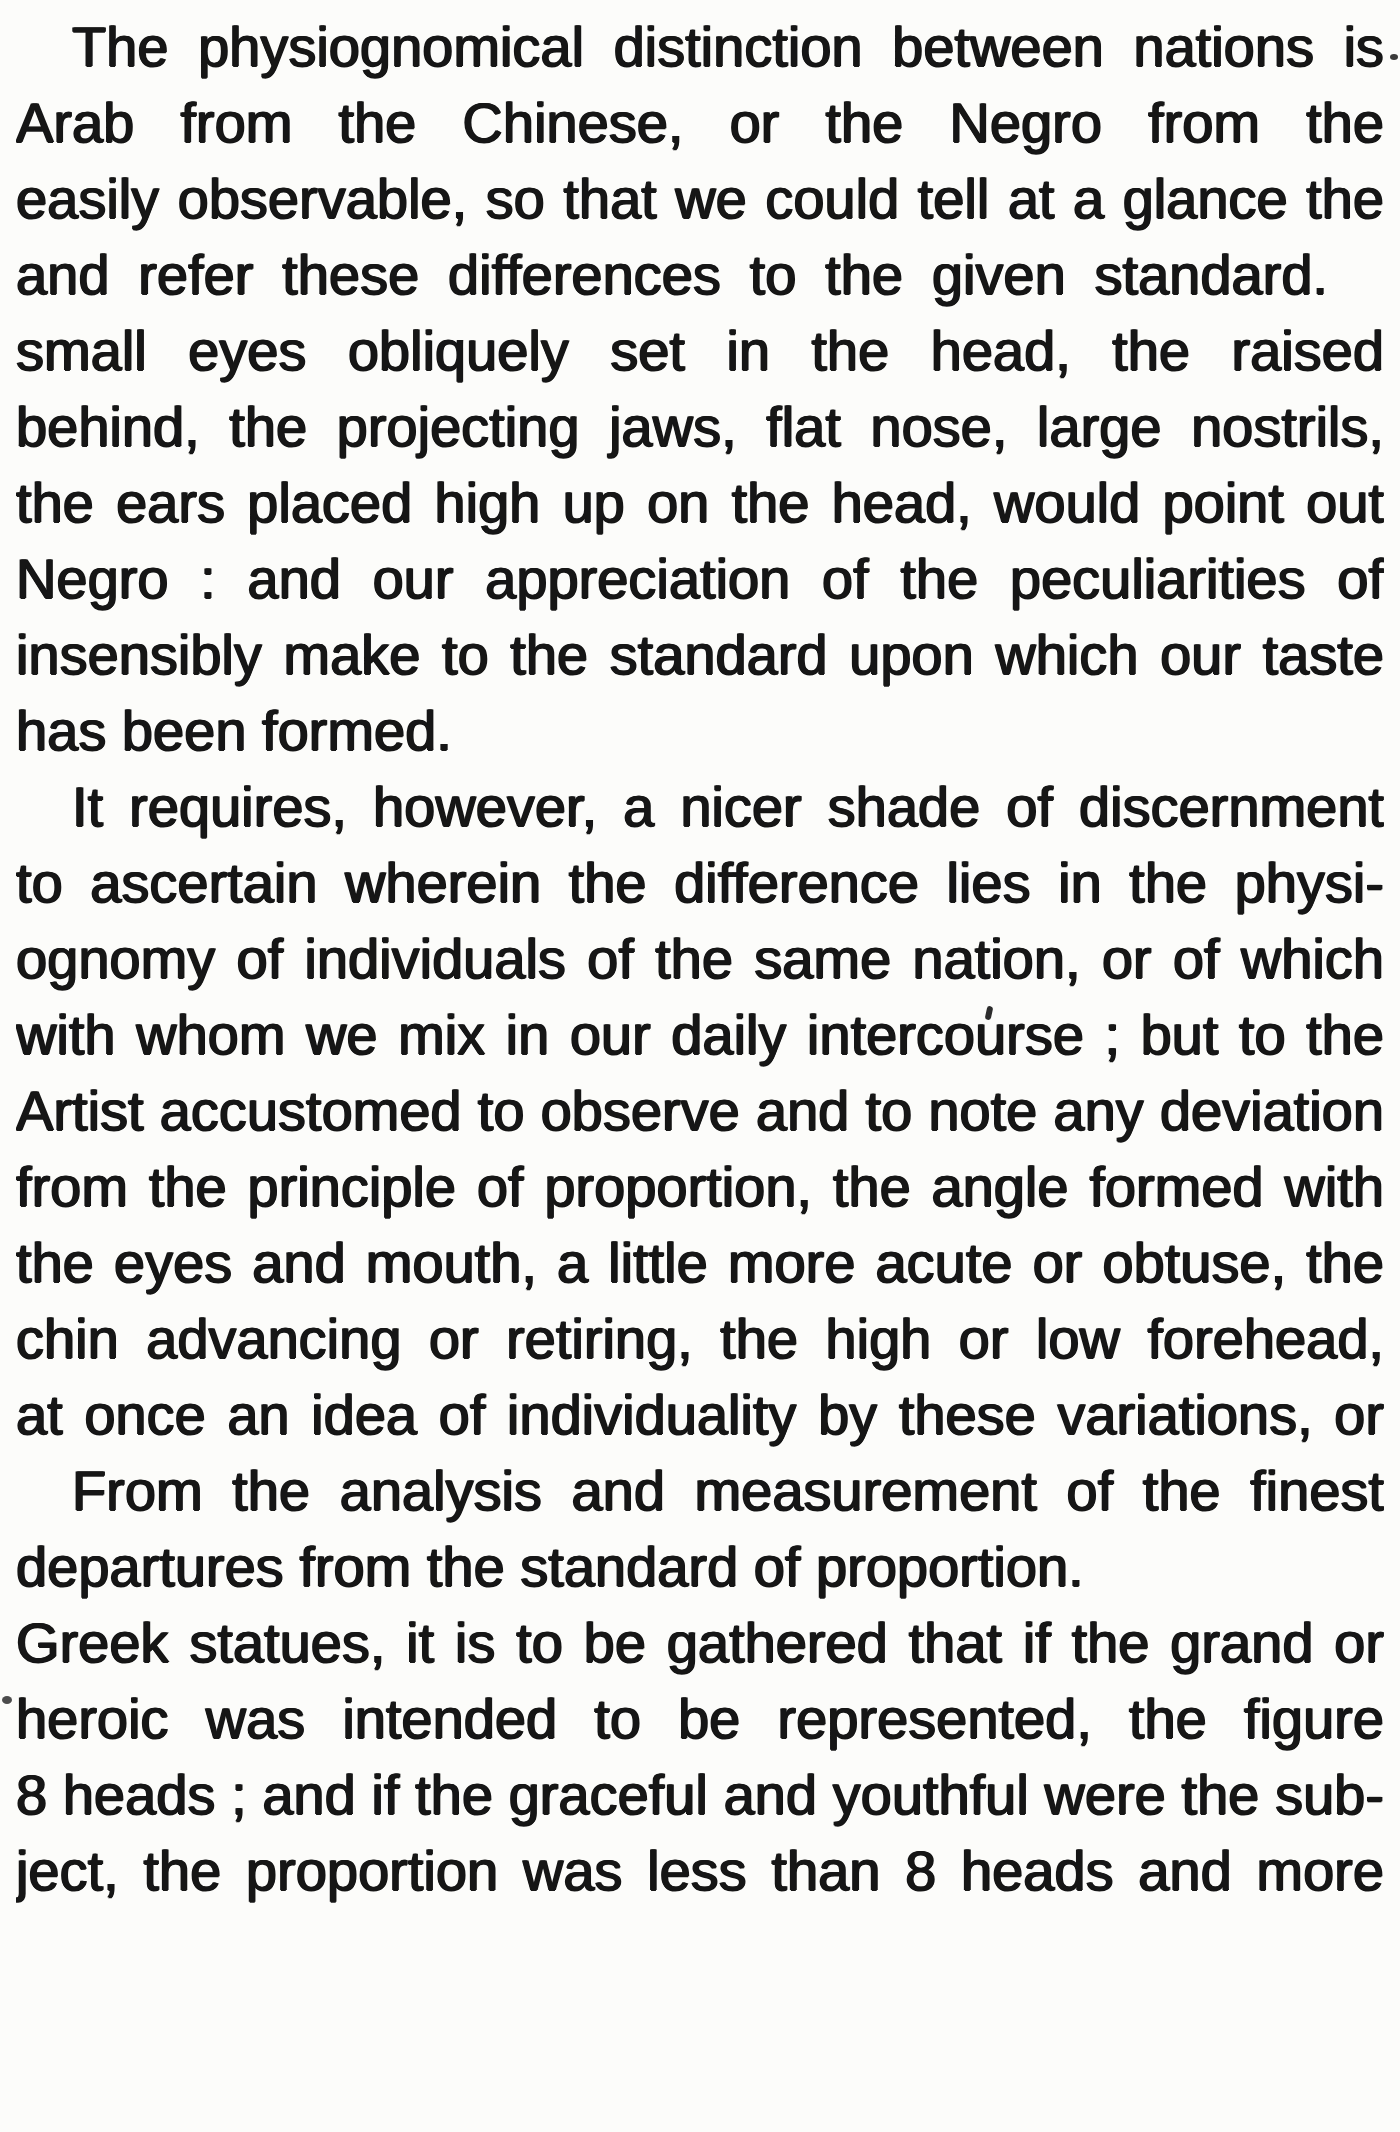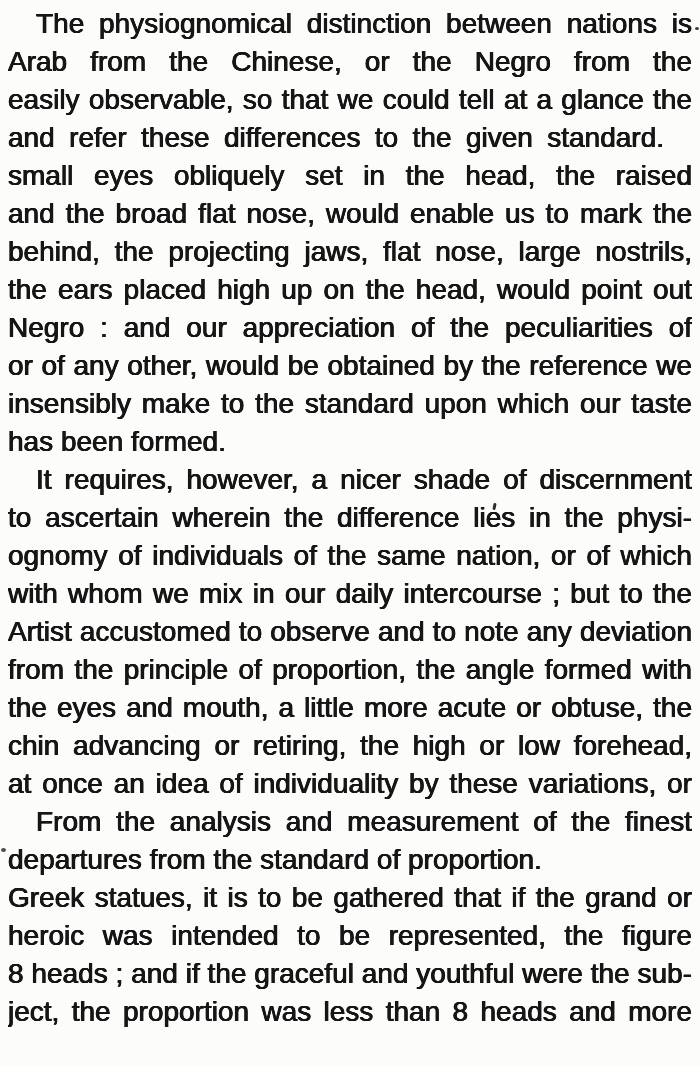--- a/index.html
+++ b/index.html
@@ -54,25 +54,23 @@
 </head>
 <body>
 
 <div class="page">
   <div class="text-block" id="text-block">
       <div class="line indent">The physiognomical distinction between nations is also</div>
       <div class="line">Arab from the Chinese, or the Negro from the European,</div>
       <div class="line">easily observable, so that we could tell at a glance the</div>
       <div class="line">and refer these differences to the given standard. The</div>
       <div class="line">small eyes obliquely set in the head, the raised eyebrows,</div>
-      <div class="line">and the broad flat nose, would enable us to mark the</div>
       <div class="line">behind, the projecting jaws, flat nose, large nostrils, and</div>
       <div class="line">the ears placed high up on the head, would point out the</div>
       <div class="line">Negro : and our appreciation of the peculiarities of each,</div>
-      <div class="line">or of any other, would be obtained by the reference we</div>
       <div class="line">insensibly make to the standard upon which our taste</div>
       <div class="line lastline">has been formed.</div>
       <div class="line indent">It requires, however, a nicer shade of discernment</div>
       <div class="line">to ascertain wherein the difference lies in the physi-</div>
       <div class="line">ognomy of individuals of the same nation, or of which</div>
       <div class="line">with whom we mix in our daily intercourse ; but to the</div>
       <div class="line">Artist accustomed to observe and to note any deviation</div>
       <div class="line">from the principle of proportion, the angle formed with</div>
       <div class="line">the eyes and mouth, a little more acute or obtuse, the</div>
       <div class="line">chin advancing or retiring, the high or low forehead, give</div>

